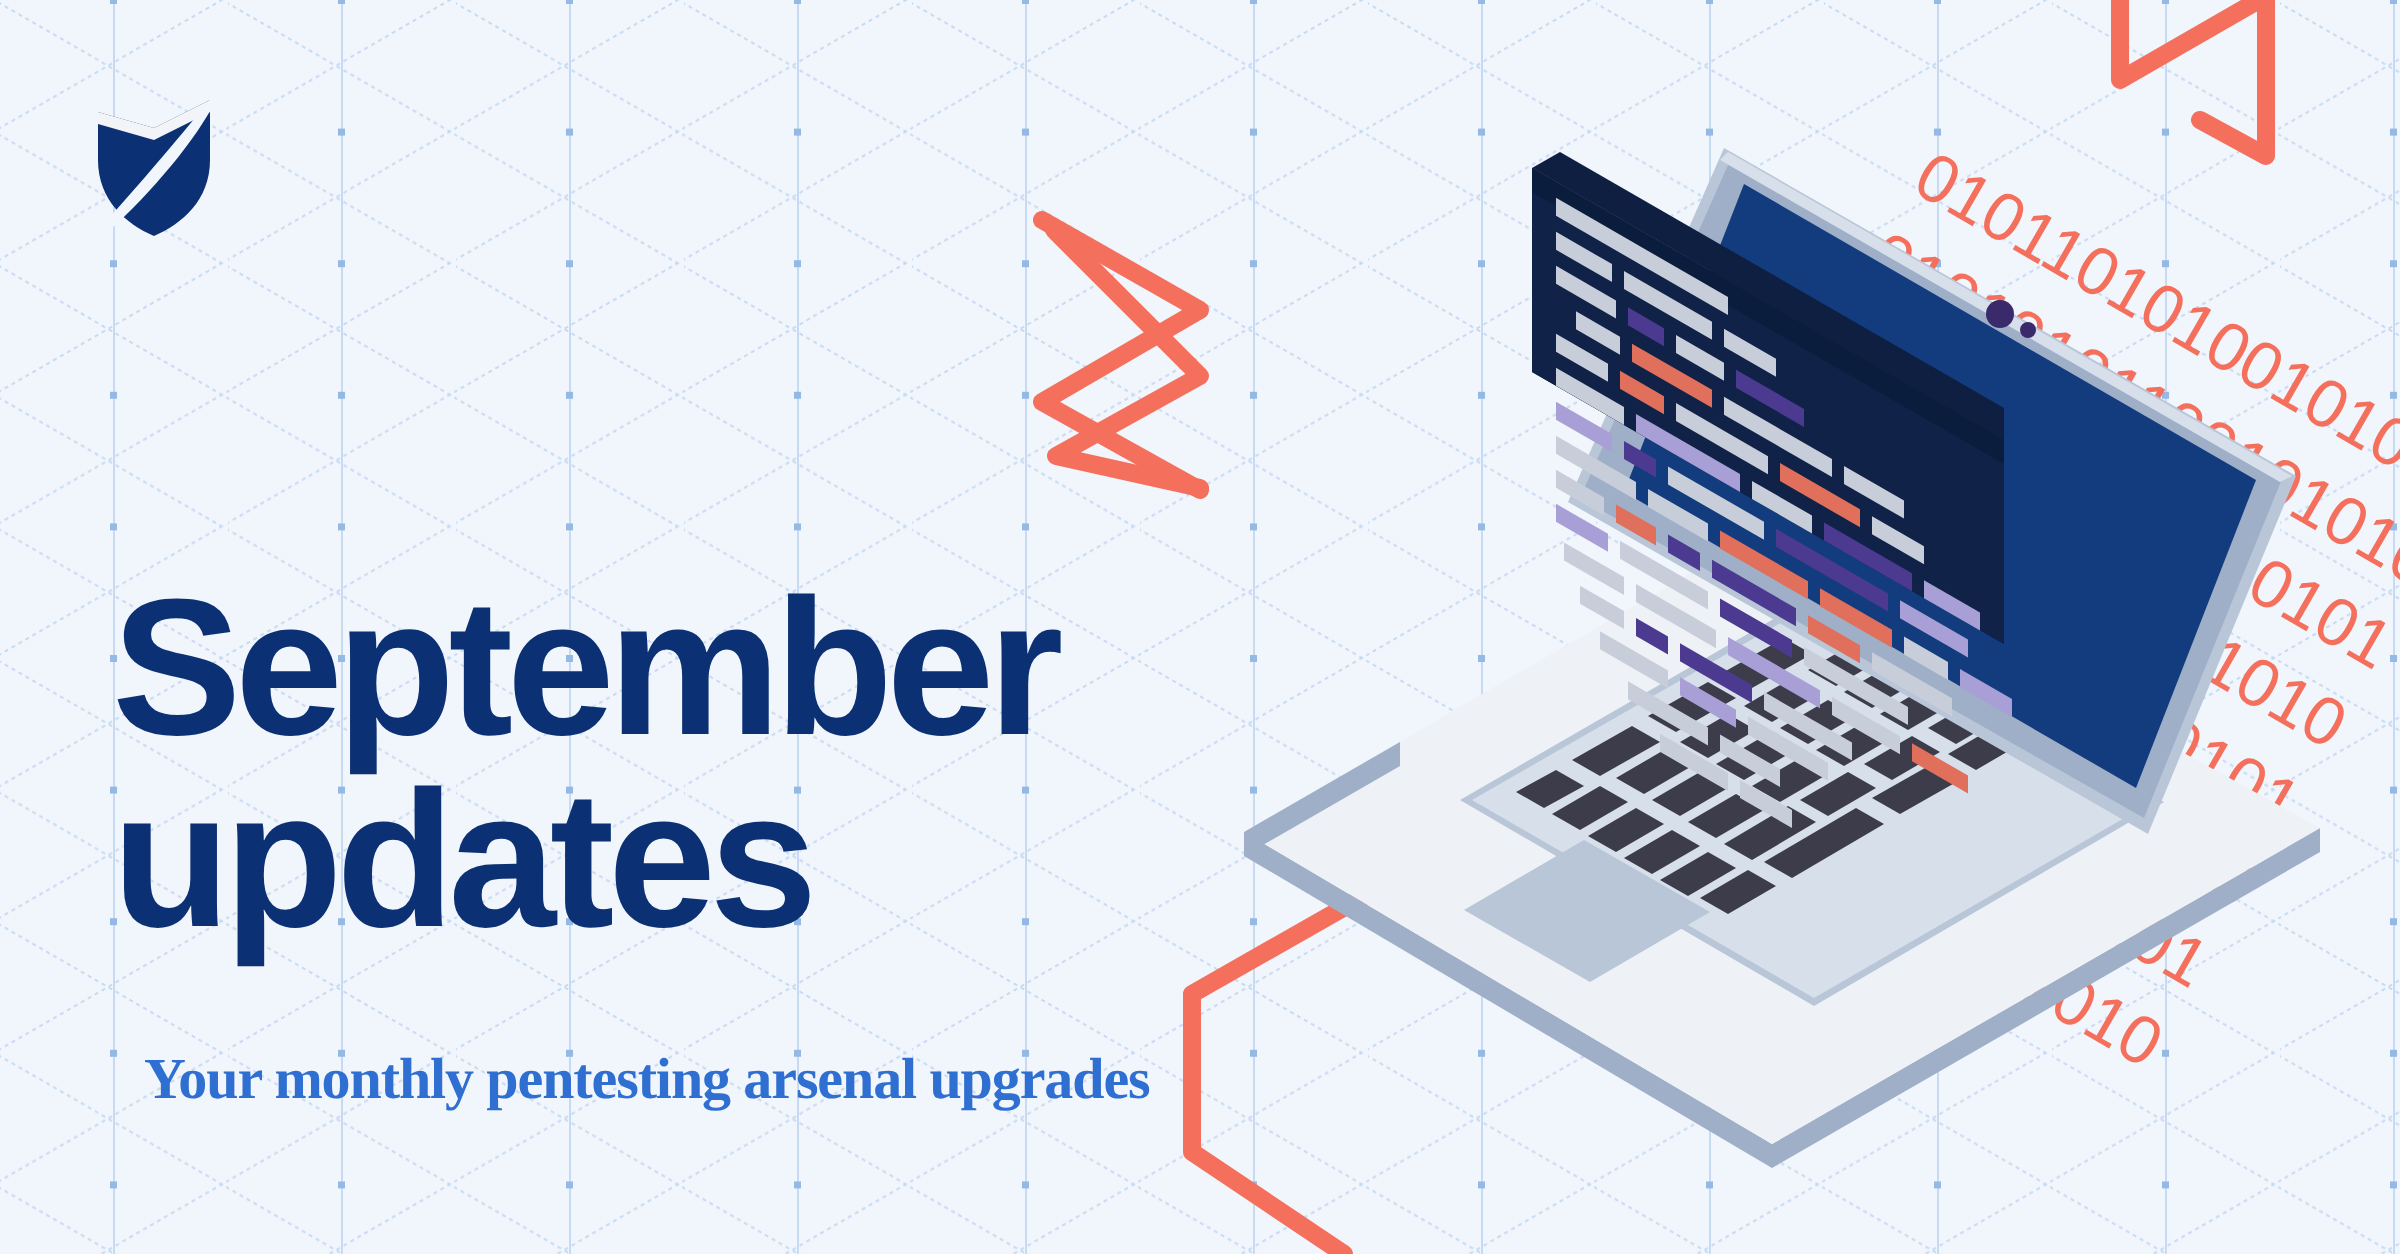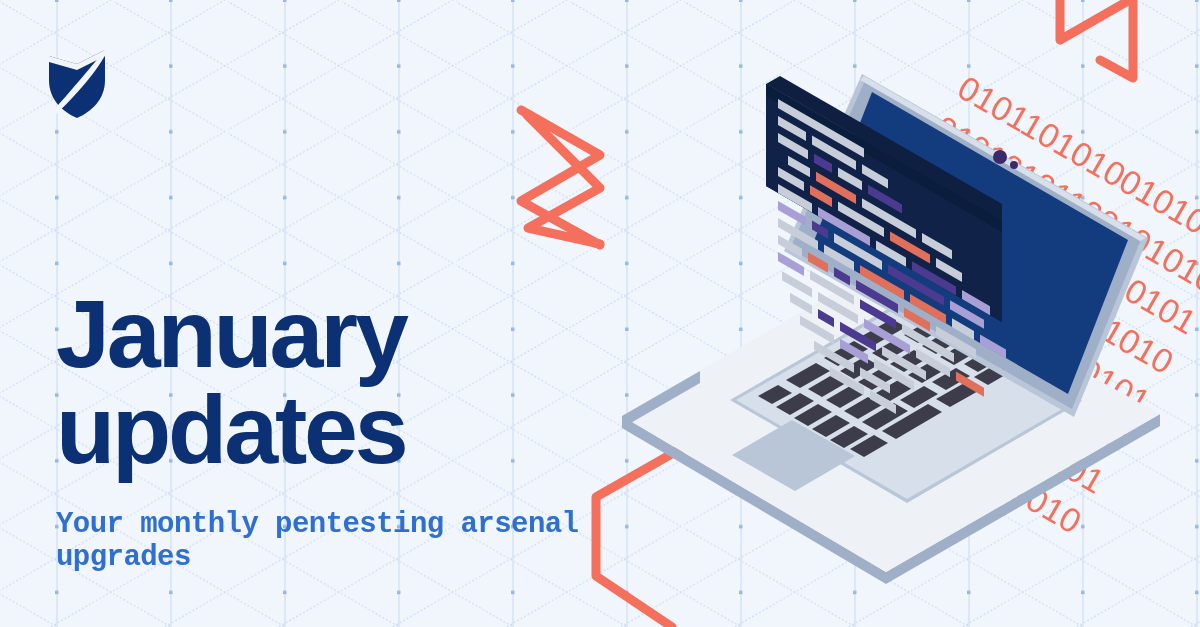--- a/index.html
+++ b/index.html
@@ -25,23 +25,23 @@
     letter-spacing:-3.2px;
     margin:0;
     font-family:"Liberation Sans",sans-serif;
     white-space:pre-line;
   }
   .subtitle{
     color:#2e6fd1;
     font-weight:bold;
     font-size:29px;
     letter-spacing:-0.55px;
-    margin:0;
+    margin:16px;
     padding-top:30px;
-    font-family:Liberation Mono, monospace;
+    font-family:Liberation Serif, serif;
   }
 </style>
 </head>
 <body>
 
 <div class="banner">
 
   <svg class="layer" width="1200" height="627" viewBox="0 0 1200 627">
     <defs>
       <pattern id="isoGrid" width="114" height="131.6" patternUnits="userSpaceOnUse">
@@ -278,18 +278,18 @@
 
   <div class="logo">
     <svg width="62" height="76" viewBox="0 0 62 76">
       <path d="M3 12 L31 20 L59 6 L59 36 C59 56 45 68 31 74 C17 68 3 56 3 36 Z" fill="#0b3174"></path>
       <path d="M3 12 L31 20 L59 6 L59 12 L31 26 L3 18 Z" fill="#ffffff" opacity="0.95"></path>
       <path d="M62 2 C46 22 24 48 4 70 C2 72 6 74 8 72 C30 52 52 26 62 6 Z" fill="#f1f5fc"></path>
     </svg>
   </div>
 
   <div class="textblock">
-    <h1 class="headline">January
+    <h1 class="headline">September
 updates</h1>
     <p class="subtitle">Your monthly pentesting arsenal upgrades</p>
   </div>
 
 </div>
 
 </body></html>

